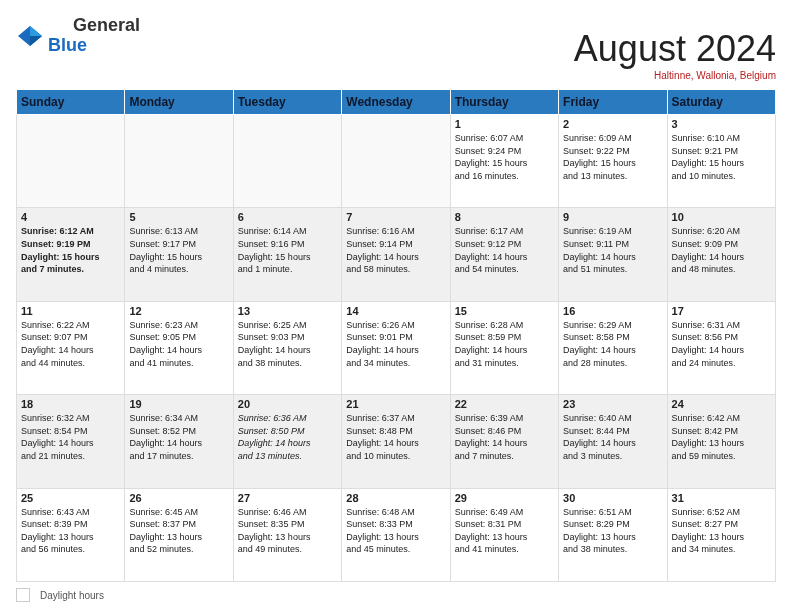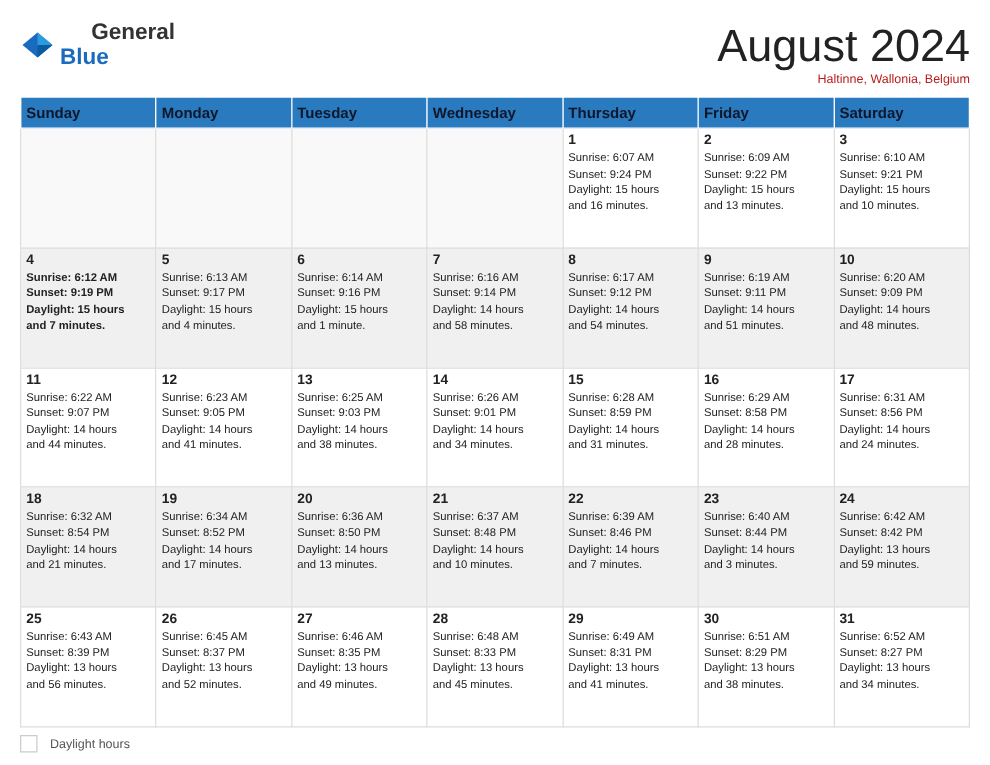--- a/index.html
+++ b/index.html
@@ -39,20 +39,21 @@
       width: 28px;
       height: 28px;
     }
     .title-area {
       text-align: right;
     }
     .month-title {
       font-size: 36px;
       font-weight: normal;
       color: #222;
+      margin-top: 12px;
     }
     .subtitle {
       font-size: 10px;
       color: #b91c1c;
     }
     .calendar {
       flex: 1;
       border-collapse: collapse;
       width: 100%;
       table-layout: fixed;
@@ -283,21 +284,21 @@
           </td>
           <td class="shaded">
             <span class="day-num">19</span>
             <div class="day-info" style="white-space: pre-line;">Sunrise: 6:34 AM
 Sunset: 8:52 PM
 Daylight: 14 hours
 and 17 minutes.</div>
           </td>
           <td class="shaded">
             <span class="day-num">20</span>
-            <div class="day-info" style="white-space: pre-line;">Sunrise: 6:36 AM
+            <div class="day-info" style="white-space: pre-line; font-style: italic;">Sunrise: 6:36 AM
 Sunset: 8:50 PM
 Daylight: 14 hours
 and 13 minutes.</div>
           </td>
           <td class="shaded">
             <span class="day-num">21</span>
             <div class="day-info" style="white-space: pre-line;">Sunrise: 6:37 AM
 Sunset: 8:48 PM
 Daylight: 14 hours
 and 10 minutes.</div>

